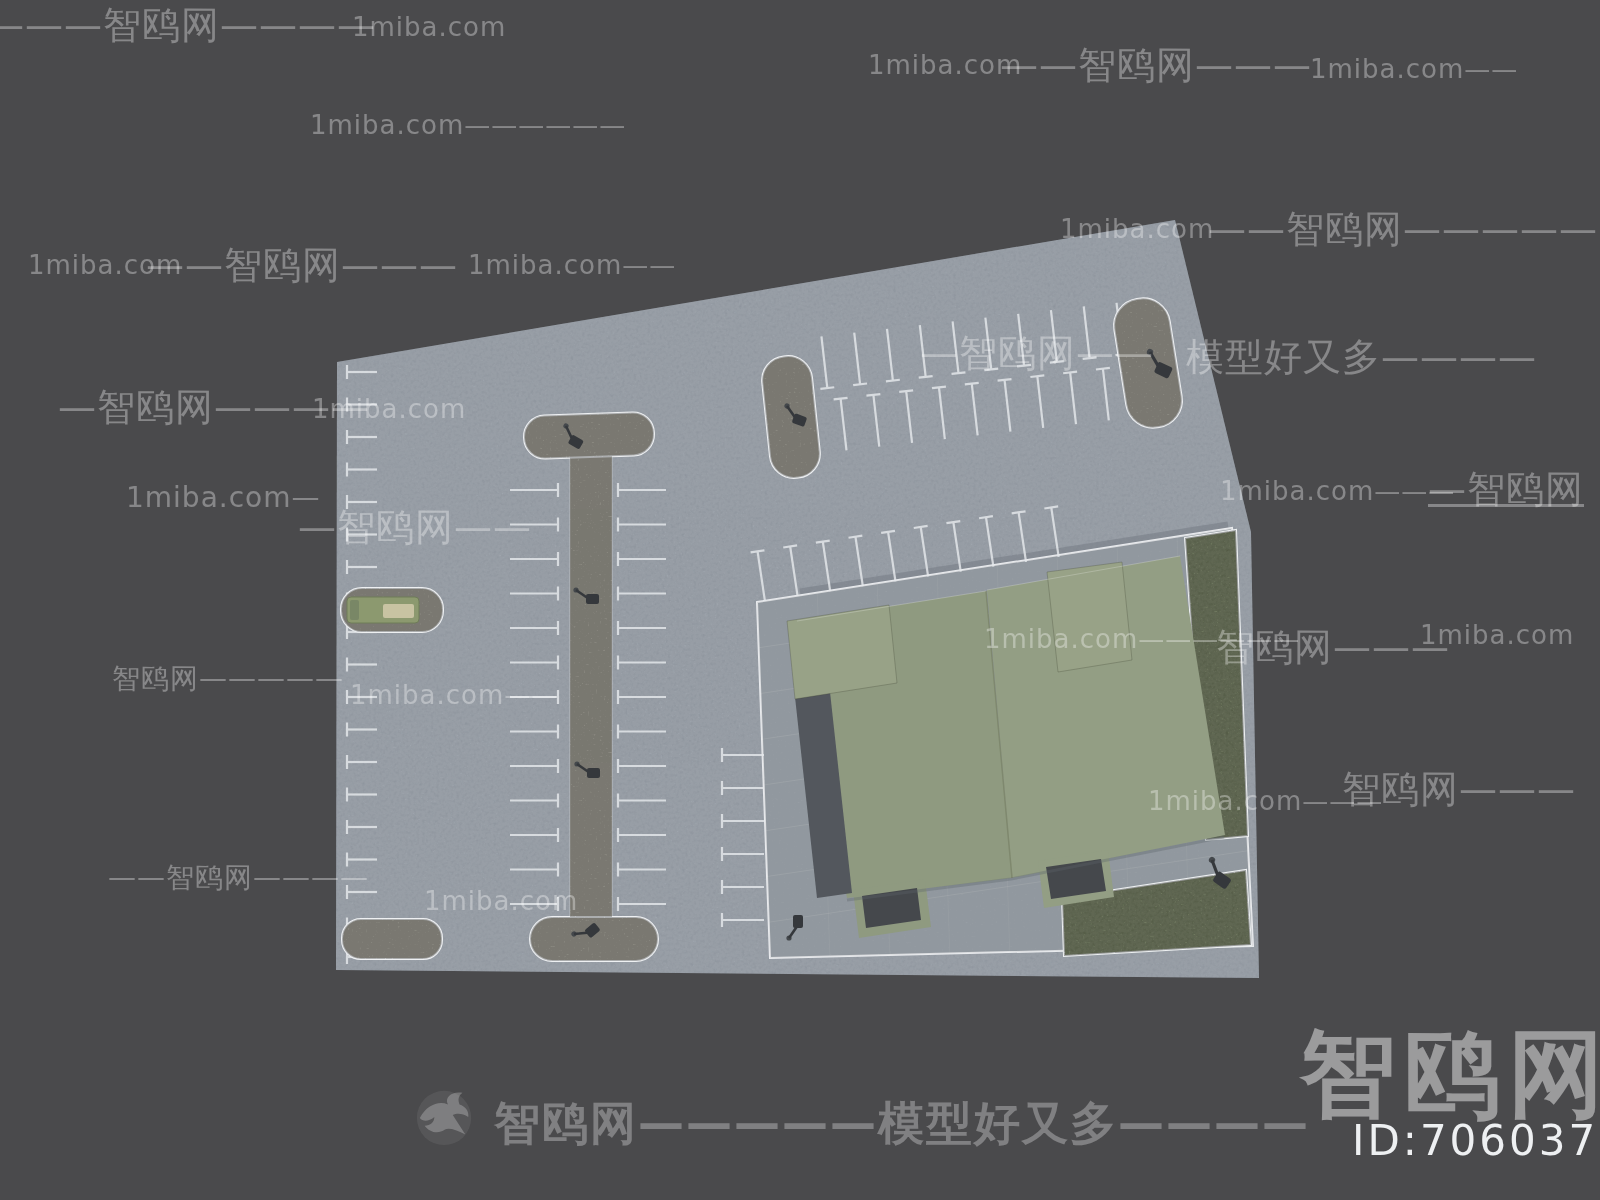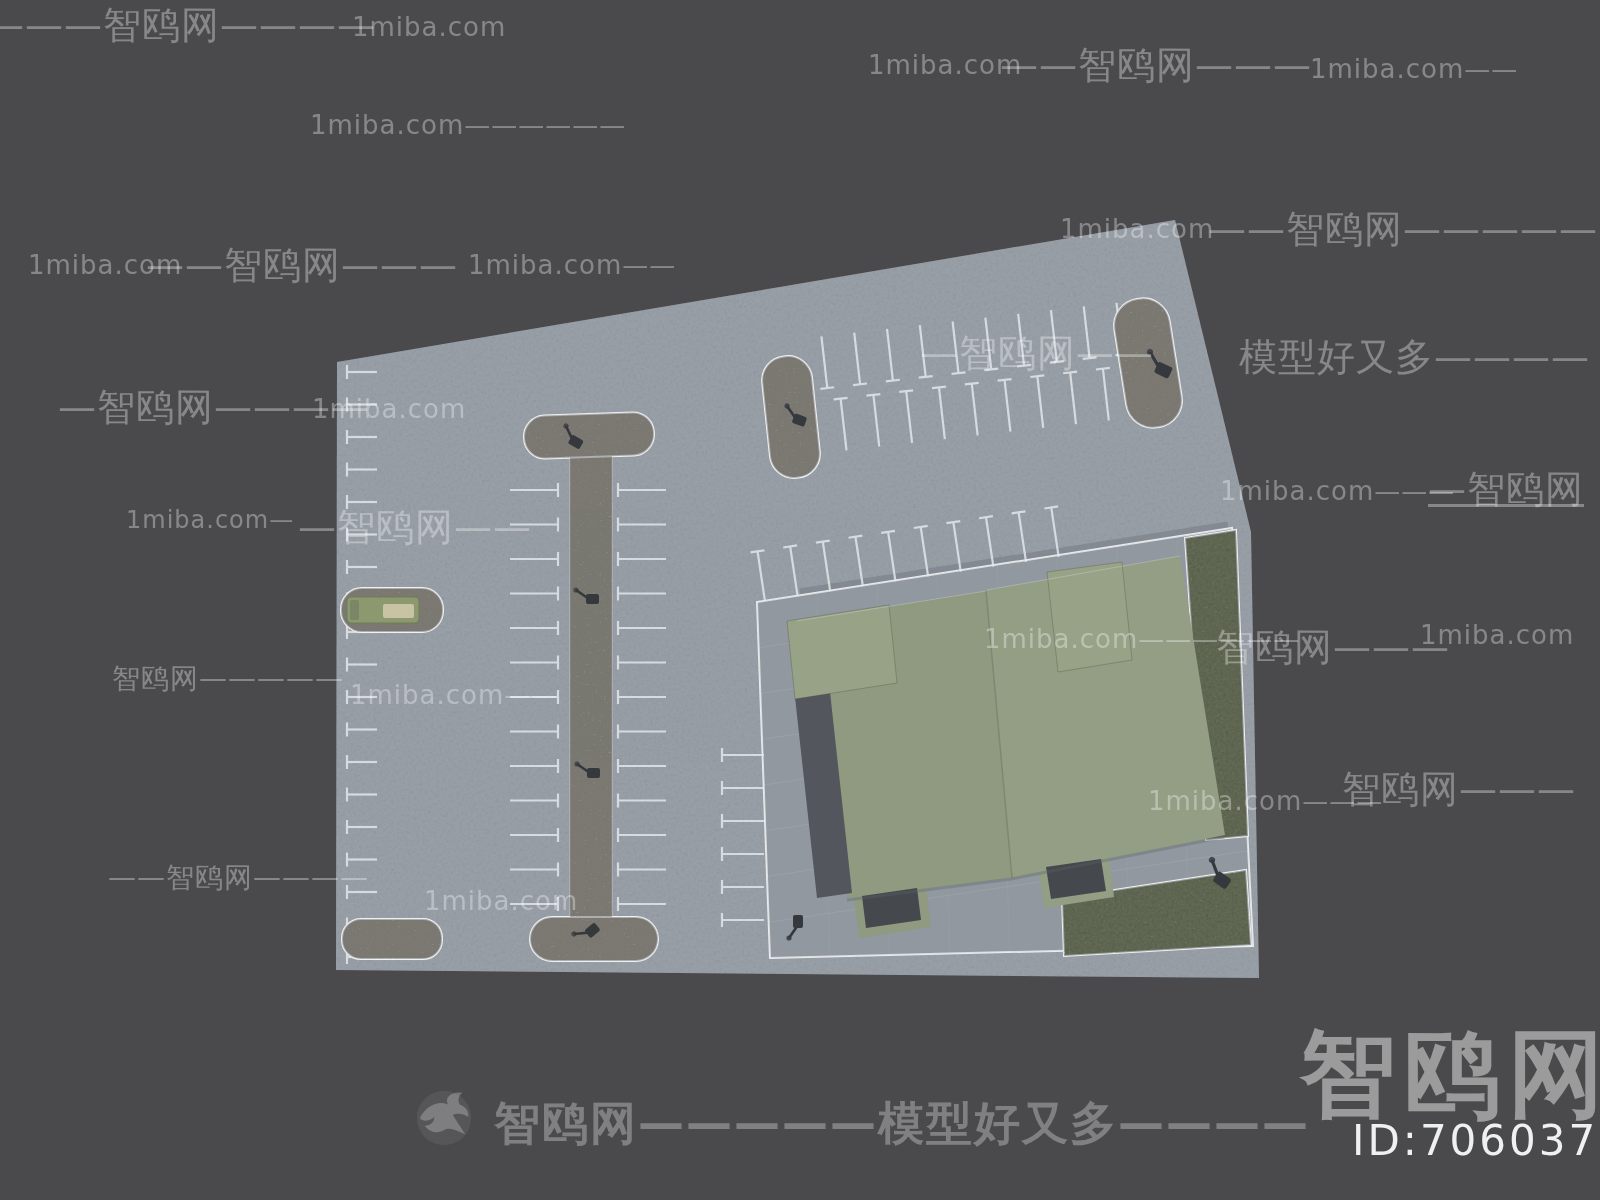--- a/index.html
+++ b/index.html
@@ -348,24 +348,24 @@
       <div class="wm" style="left: 868px; top: 52px; font-size: 26px;">1miba.com</div>
       <div class="wm" style="left: 1000px; top: 46px; font-size: 38px;">——智鸥网———</div>
       <div class="wm" style="left: 1310px; top: 56px; font-size: 26px;">1miba.com——</div>
       <div class="wm" style="left: 310px; top: 112px; font-size: 26px;">1miba.com——————</div>
       <div class="wm" style="left: 1060px; top: 216px; font-size: 26px;">1miba.com</div>
       <div class="wm" style="left: 1180px; top: 210px; font-size: 38px; margin-left: 28px;">——智鸥网—————</div>
       <div class="wm" style="left: 28px; top: 252px; font-size: 26px;">1miba.com</div>
       <div class="wm" style="left: 146px; top: 246px; font-size: 38px;">——智鸥网———</div>
       <div class="wm" style="left: 468px; top: 252px; font-size: 26px;">1miba.com——</div>
       <div class="wm" style="left: 920px; top: 334px; font-size: 38px;">—智鸥网——</div>
-      <div class="wm" style="left: 1239px; top: 338px; font-size: 38px;">模型好又多————</div>
+      <div class="wm" style="left: 1186px; top: 338px; font-size: 38px;">模型好又多————</div>
       <div class="wm" style="left: 58px; top: 388px; font-size: 38px;">—智鸥网————</div>
       <div class="wm" style="left: 312px; top: 396px; font-size: 26px;">1miba.com</div>
-      <div class="wm" style="left: 126px; top: 508px; font-size: 24px;">1miba.com—</div>
+      <div class="wm" style="left: 126px; top: 484px; font-size: 28px;">1miba.com—</div>
       <div class="wm" style="left: 298px; top: 508px; font-size: 38px;">—智鸥网——</div>
       <div class="wm" style="left: 1220px; top: 478px; font-size: 26px;">1miba.com———</div>
       <div class="wm" style="left: 1428px; top: 470px; font-size: 38px; text-decoration: underline;">—智鸥网</div>
       <div class="wm" style="left: 984px; top: 626px; font-size: 26px;">1miba.com——————</div>
       <div class="wm" style="left: 1216px; top: 628px; font-size: 38px;">智鸥网———</div>
       <div class="wm" style="left: 1420px; top: 622px; font-size: 26px;">1miba.com</div>
       <div class="wm" style="left: 112px; top: 636px; font-size: 28px; margin-top: 29px;">智鸥网—————</div>
       <div class="wm" style="left: 350px; top: 682px; font-size: 26px;">1miba.com——</div>
       <div class="wm" style="left: 1148px; top: 788px; font-size: 26px;">1miba.com———</div>
       <div class="wm" style="left: 1342px; top: 770px; font-size: 38px;">智鸥网———</div>

